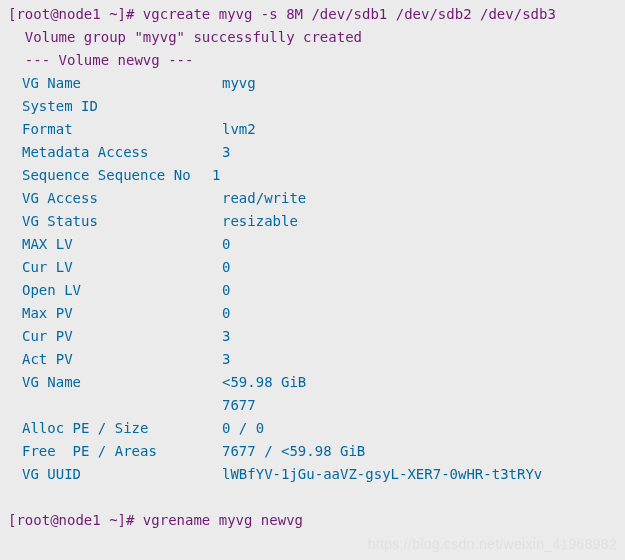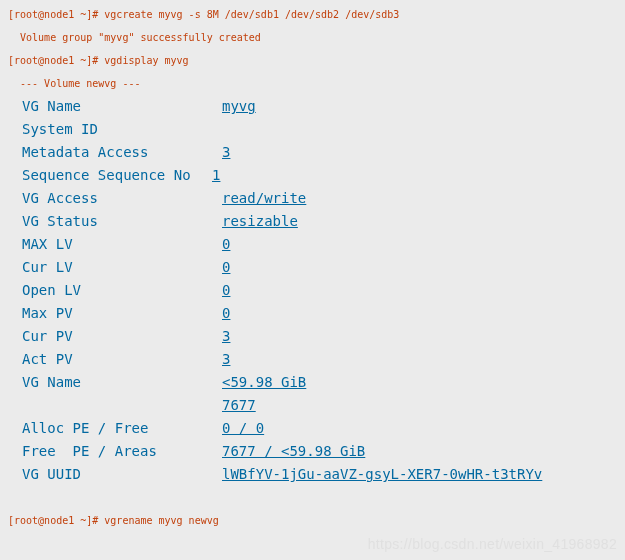--- a/index.html
+++ b/index.html
@@ -23,22 +23,22 @@
   }
   .screen {
     position: absolute;
     left: 0;
     top: 3px;
     width: 625px;
   }
   .line {
     height: 23px;
     line-height: 23px;
-    font-size: 10px;
-    color: #c2410c;
+    font-size: 14px;
+    color: #701a75;
     white-space: pre;
     padding-left: 8px;
     letter-spacing: 0px;
     box-sizing: border-box;
   }
   .line.blank {
     height: 23px;
   }
   .prompt-line {
     position: relative;
@@ -57,21 +57,20 @@
     position: absolute;
     left: 22px;
     top: 0;
     white-space: pre;
   }
   .kv .v {
     position: absolute;
     left: 222px;
     top: 0;
     white-space: pre;
-    text-decoration: underline;
   }
   .kv.wide .v {
     left: 212px;
   }
   .watermark {
     position: absolute;
     right: 8px;
     bottom: 8px;
     font-family: "Liberation Sans", sans-serif;
     font-size: 14px;
@@ -82,39 +81,39 @@
   }
 </style>
 </head>
 <body>
 
 <div id="terminal">
   <div class="screen">
 
     <div class="line prompt-line">[root@node1 ~]# vgcreate myvg -s 8M /dev/sdb1 /dev/sdb2 /dev/sdb3</div>
     <div class="line">  Volume group "myvg" successfully created</div>
-    <div class="line prompt-line">[root@node1 ~]# vgdisplay myvg</div>
     <div class="line">  --- Volume newvg ---</div>
 
     <div id="vg-fields">
         <div class="kv"><span class="k">VG Name</span><span class="v">myvg</span></div>
         <div class="kv"><span class="k">System ID</span><span class="v"></span></div>
+        <div class="kv"><span class="k">Format</span><span class="v">lvm2</span></div>
         <div class="kv"><span class="k">Metadata Access</span><span class="v">3</span></div>
         <div class="kv wide"><span class="k">Sequence Sequence No</span><span class="v">1</span></div>
         <div class="kv"><span class="k">VG Access</span><span class="v">read/write</span></div>
         <div class="kv"><span class="k">VG Status</span><span class="v">resizable</span></div>
         <div class="kv"><span class="k">MAX LV</span><span class="v">0</span></div>
         <div class="kv"><span class="k">Cur LV</span><span class="v">0</span></div>
         <div class="kv"><span class="k">Open LV</span><span class="v">0</span></div>
         <div class="kv"><span class="k">Max PV</span><span class="v">0</span></div>
         <div class="kv"><span class="k">Cur PV</span><span class="v">3</span></div>
         <div class="kv"><span class="k">Act PV</span><span class="v">3</span></div>
         <div class="kv"><span class="k">VG Name</span><span class="v">&lt;59.98 GiB</span></div>
         <div class="kv"><span class="v">7677</span></div>
-        <div class="kv"><span class="k">Alloc PE / Free</span><span class="v">0 / 0</span></div>
+        <div class="kv"><span class="k">Alloc PE / Size</span><span class="v">0 / 0</span></div>
         <div class="kv"><span class="k">Free  PE / Areas</span><span class="v">7677 / &lt;59.98 GiB</span></div>
         <div class="kv"><span class="k">VG UUID</span><span class="v">lWBfYV-1jGu-aaVZ-gsyL-XER7-0wHR-t3tRYv</span></div>
       </div>
 
     <div class="line blank"></div>
 
     <div class="line prompt-line">[root@node1 ~]# vgrename myvg newvg</div>
 
   </div>
 

